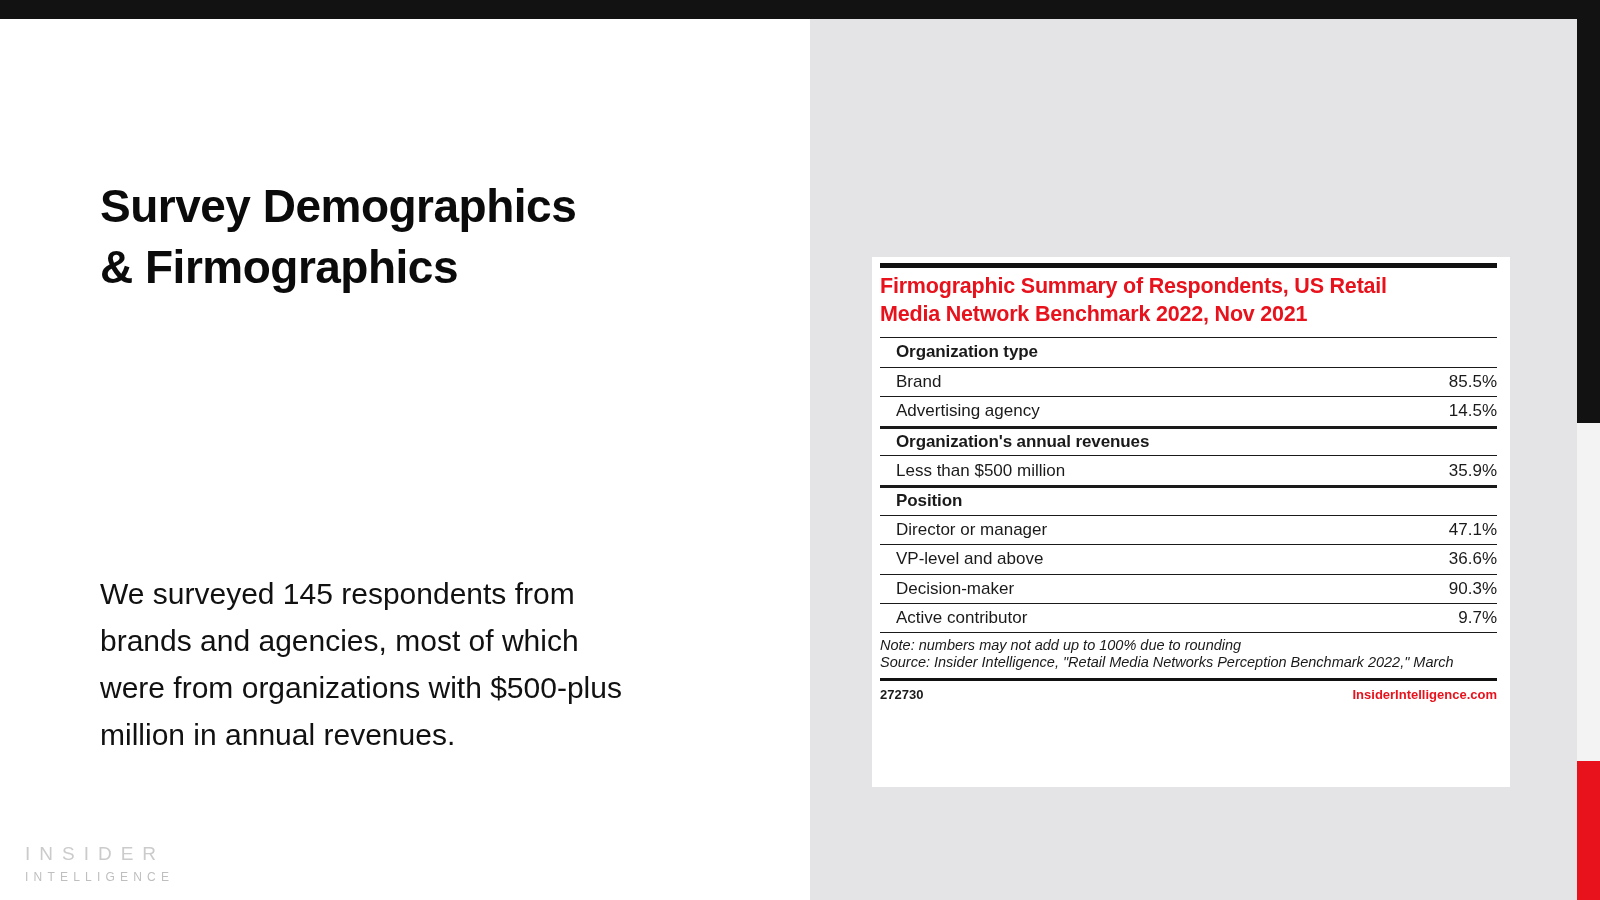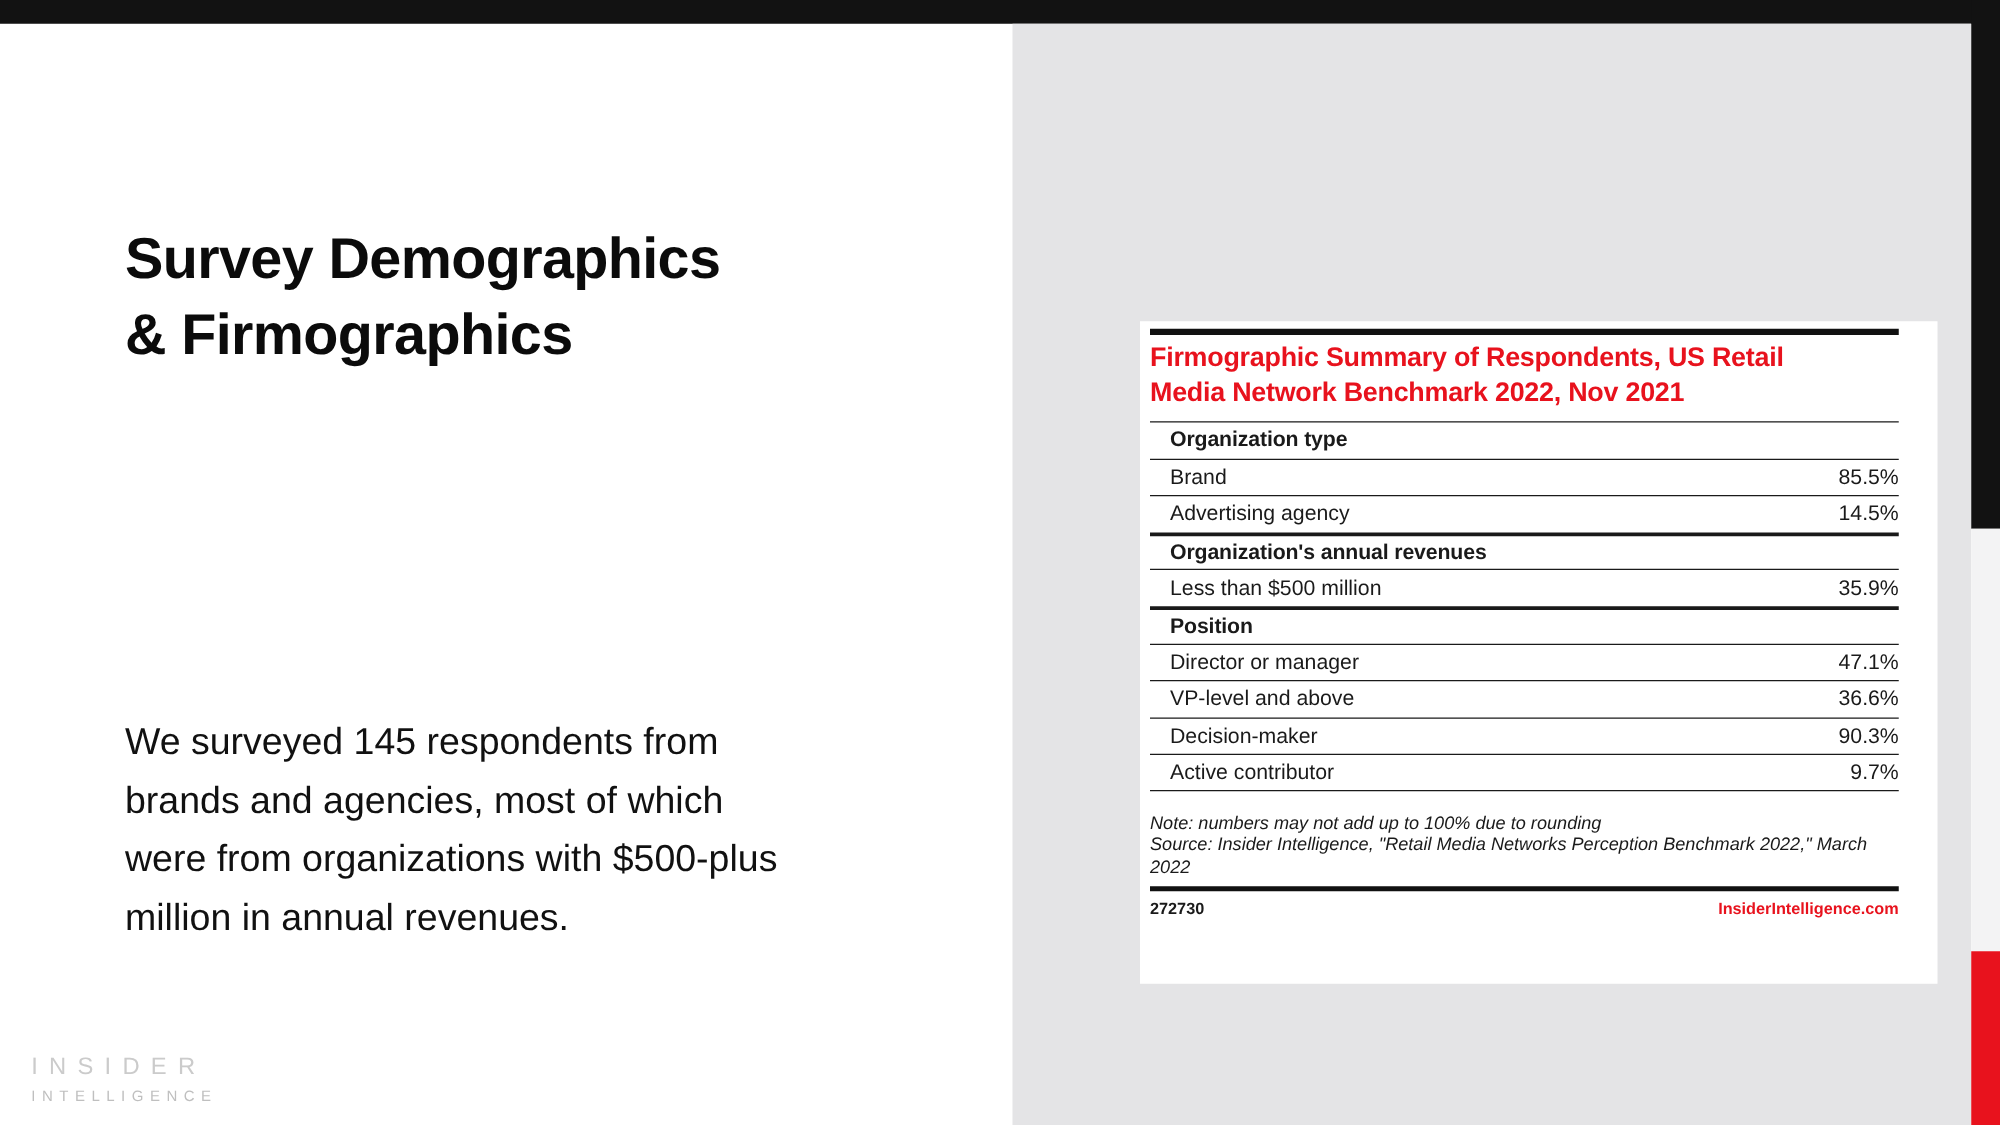--- a/index.html
+++ b/index.html
@@ -60,24 +60,24 @@
     font-size: 19px; letter-spacing: 9px; color: #cbcbcb;
     font-weight: 400; margin-bottom: 5px; white-space: nowrap;
   }
   .logo-line2 {
     font-size: 12px; letter-spacing: 5.2px; color: #bfbfbf;
     font-weight: 400; white-space: nowrap;
   }
 
   
   .card {
-    position: absolute; left: 912px; top: 257px;
+    position: absolute; left: 872px; top: 257px;
     width: 638px; height: 530px;
     background: #ffffff;
-    padding: 6px 31px 0 8px;
+    padding: 6px 13px 0 8px;
   }
   .rule-top { height: 5px; background: #111111; }
   .card-title {
     margin-top: 5px;
     color: #e8121d; font-weight: 700;
     font-size: 21.5px; line-height: 27.5px;
     letter-spacing: -0.2px;
   }
   .t-table { margin-top: 9px; }
   .t-row {
@@ -85,21 +85,21 @@
     display: flex; justify-content: space-between; align-items: center;
     border-top: 1.5px solid #1a1a1a;
     font-size: 17px; color: #1a1a1a;
   }
   .t-row.section { font-weight: 700; letter-spacing: -0.1px; }
   .t-row.thick { border-top-width: 3px; }
   .t-row.last { border-bottom: 1.5px solid #1a1a1a; }
   .t-label { font-weight: inherit; margin-left: 16px; }
   .t-value { font-weight: 400; }
   .note-block {
-    margin-top: 18px;
+    margin-top: 4px;
     font-style: italic; font-size: 14.5px; line-height: 17.5px;
     color: #1a1a1a;
   }
   .rule-bottom { height: 3.5px; background: #111111; margin-top: 6px; }
   .card-footer {
     margin-top: 6px;
     display: flex; justify-content: space-between; align-items: center;
     font-size: 13px; font-weight: 700;
   }
   .footer-id { color: #1a1a1a; }
@@ -180,21 +180,20 @@
     <div class="t-row last">
       <span class="t-label">Active contributor</span>
       <span class="t-value">9.7%</span>
     </div>
 
   </div>
 
   <div class="note-block">
     <div>Note: numbers may not add up to 100% due to rounding</div>
     <div>Source: Insider Intelligence, "Retail Media Networks Perception Benchmark 2022," March</div>
-    <div>2022</div>
   </div>
 
   <div class="rule-bottom"></div>
 
   <div class="card-footer">
     <span class="footer-id">272730</span>
     <span class="footer-site">InsiderIntelligence.com</span>
   </div>
 </div>
 

